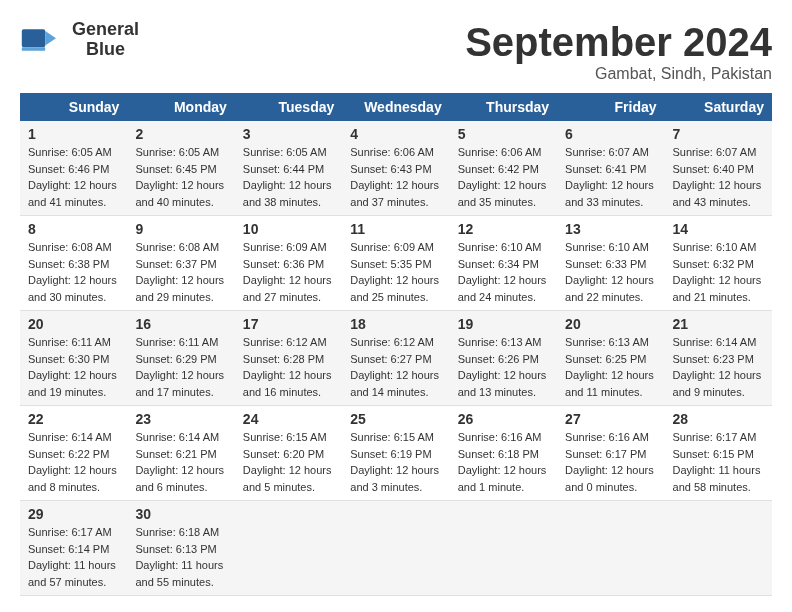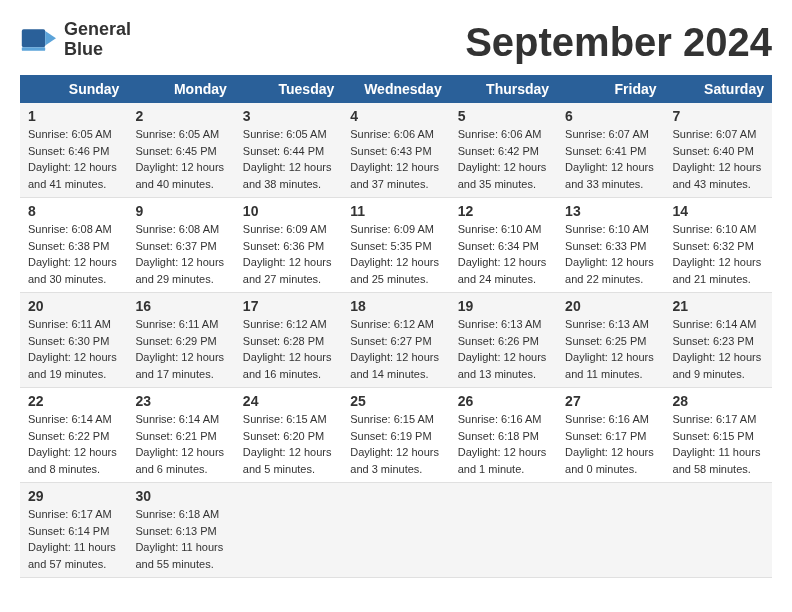--- a/index.html
+++ b/index.html
@@ -12,21 +12,22 @@
     }
     .header {
       display: flex;
       justify-content: space-between;
       align-items: flex-start;
       margin-bottom: 10px;
     }
     .logo {
       display: flex;
       align-items: center;
-      gap: 8px;
+      gap: 16px;
+      text-align: center;
     }
     .logo-text {
       font-size: 18px;
       font-weight: bold;
       color: #333;
       line-height: 1.1;
     }
     .logo-text span {
       display: block;
     }
@@ -93,20 +94,21 @@
       <polygon points="28,10 40,18 28,26" fill="#5ba3d9"></polygon>
       <rect x="2" y="28" width="26" height="4" rx="1" fill="#5ba3d9"></rect>
     </svg>
     <div class="logo-text">
       <span>General</span>
       <span>Blue</span>
     </div>
   </div>
   <div class="title-block">
     <div class="month-title">September 2024</div>
+    <div class="location">Gambat, Sindh, Pakistan</div>
   </div>
 </div>
 
 <table>
   <thead>
     <tr id="header-row">
         <th>Sunday</th>
         <th>Monday</th>
         <th>Tuesday</th>
         <th>Wednesday</th>

